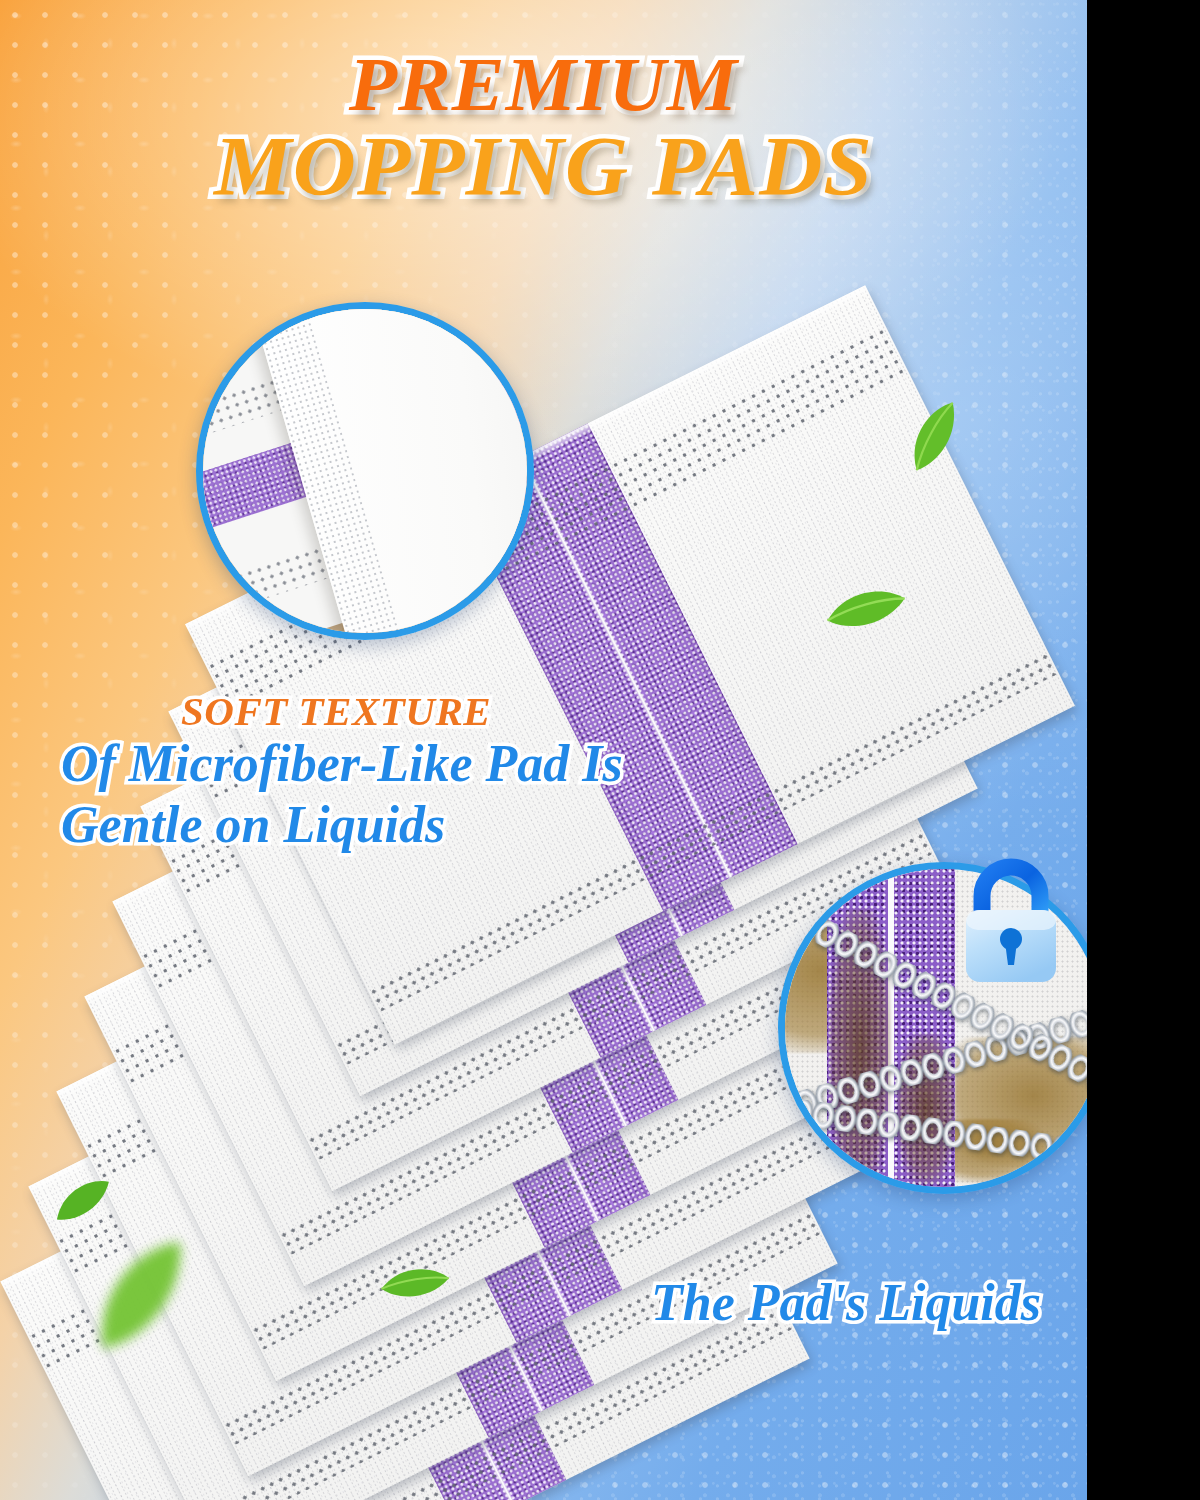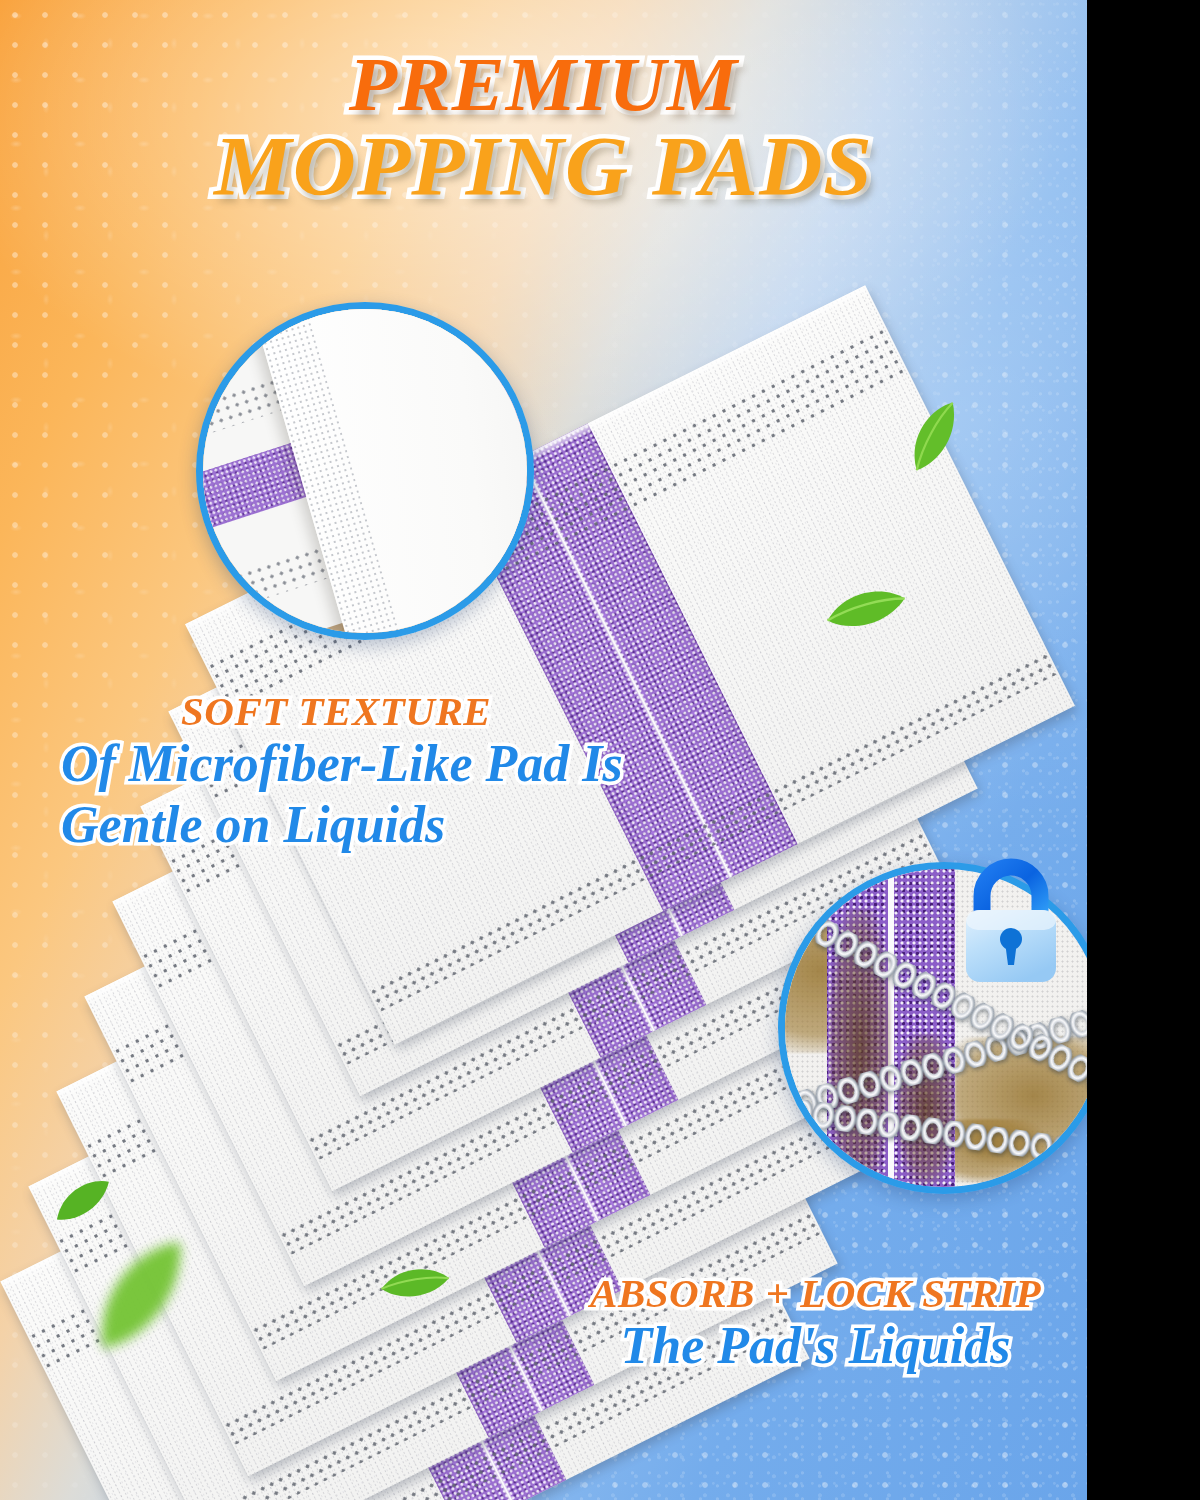--- a/index.html
+++ b/index.html
@@ -501,17 +501,16 @@
     <span class="line l2">MOPPING PADS</span>
   </div>
 
   <div class="cap cap-left">
     <div class="cap-title">SOFT TEXTURE</div>
     <div class="cap-body">Of Microfiber-Like Pad Is</div>
     <div class="cap-body">Gentle on Liquids</div>
   </div>
 
   <div class="cap cap-right">
-    <div class="cap-title">ABSORB + LOCK STRIP</div>
     <div class="cap-body">The Pad's Liquids</div>
   </div>
 
 </div>
 
 </body></html>

